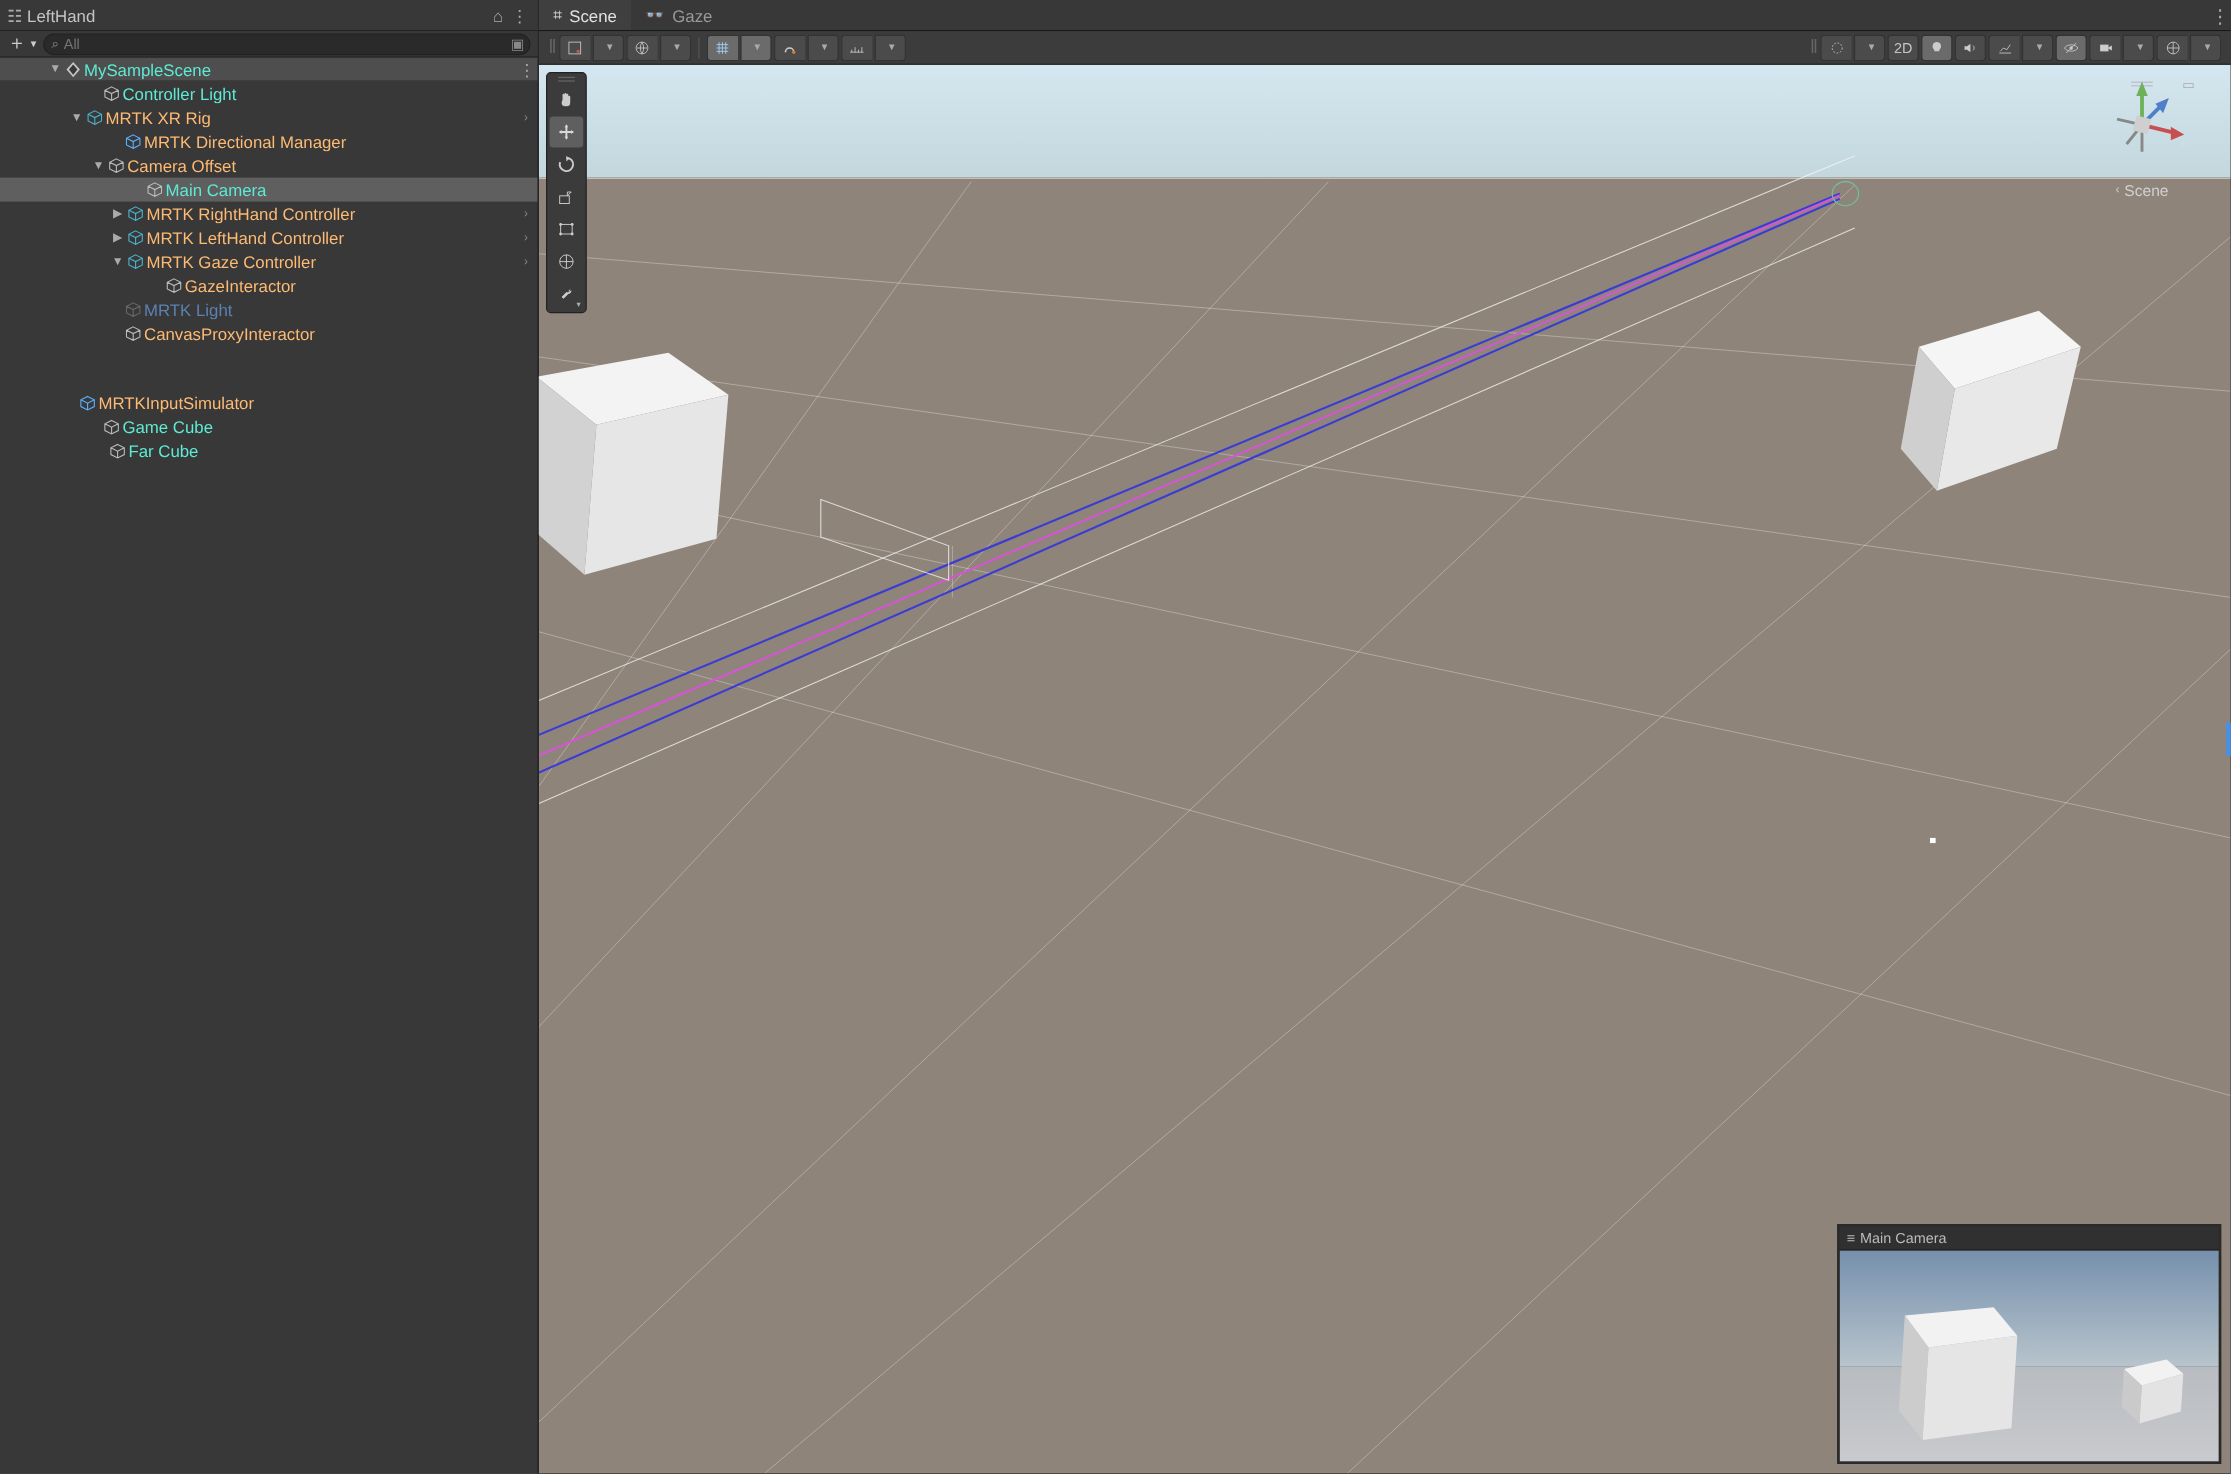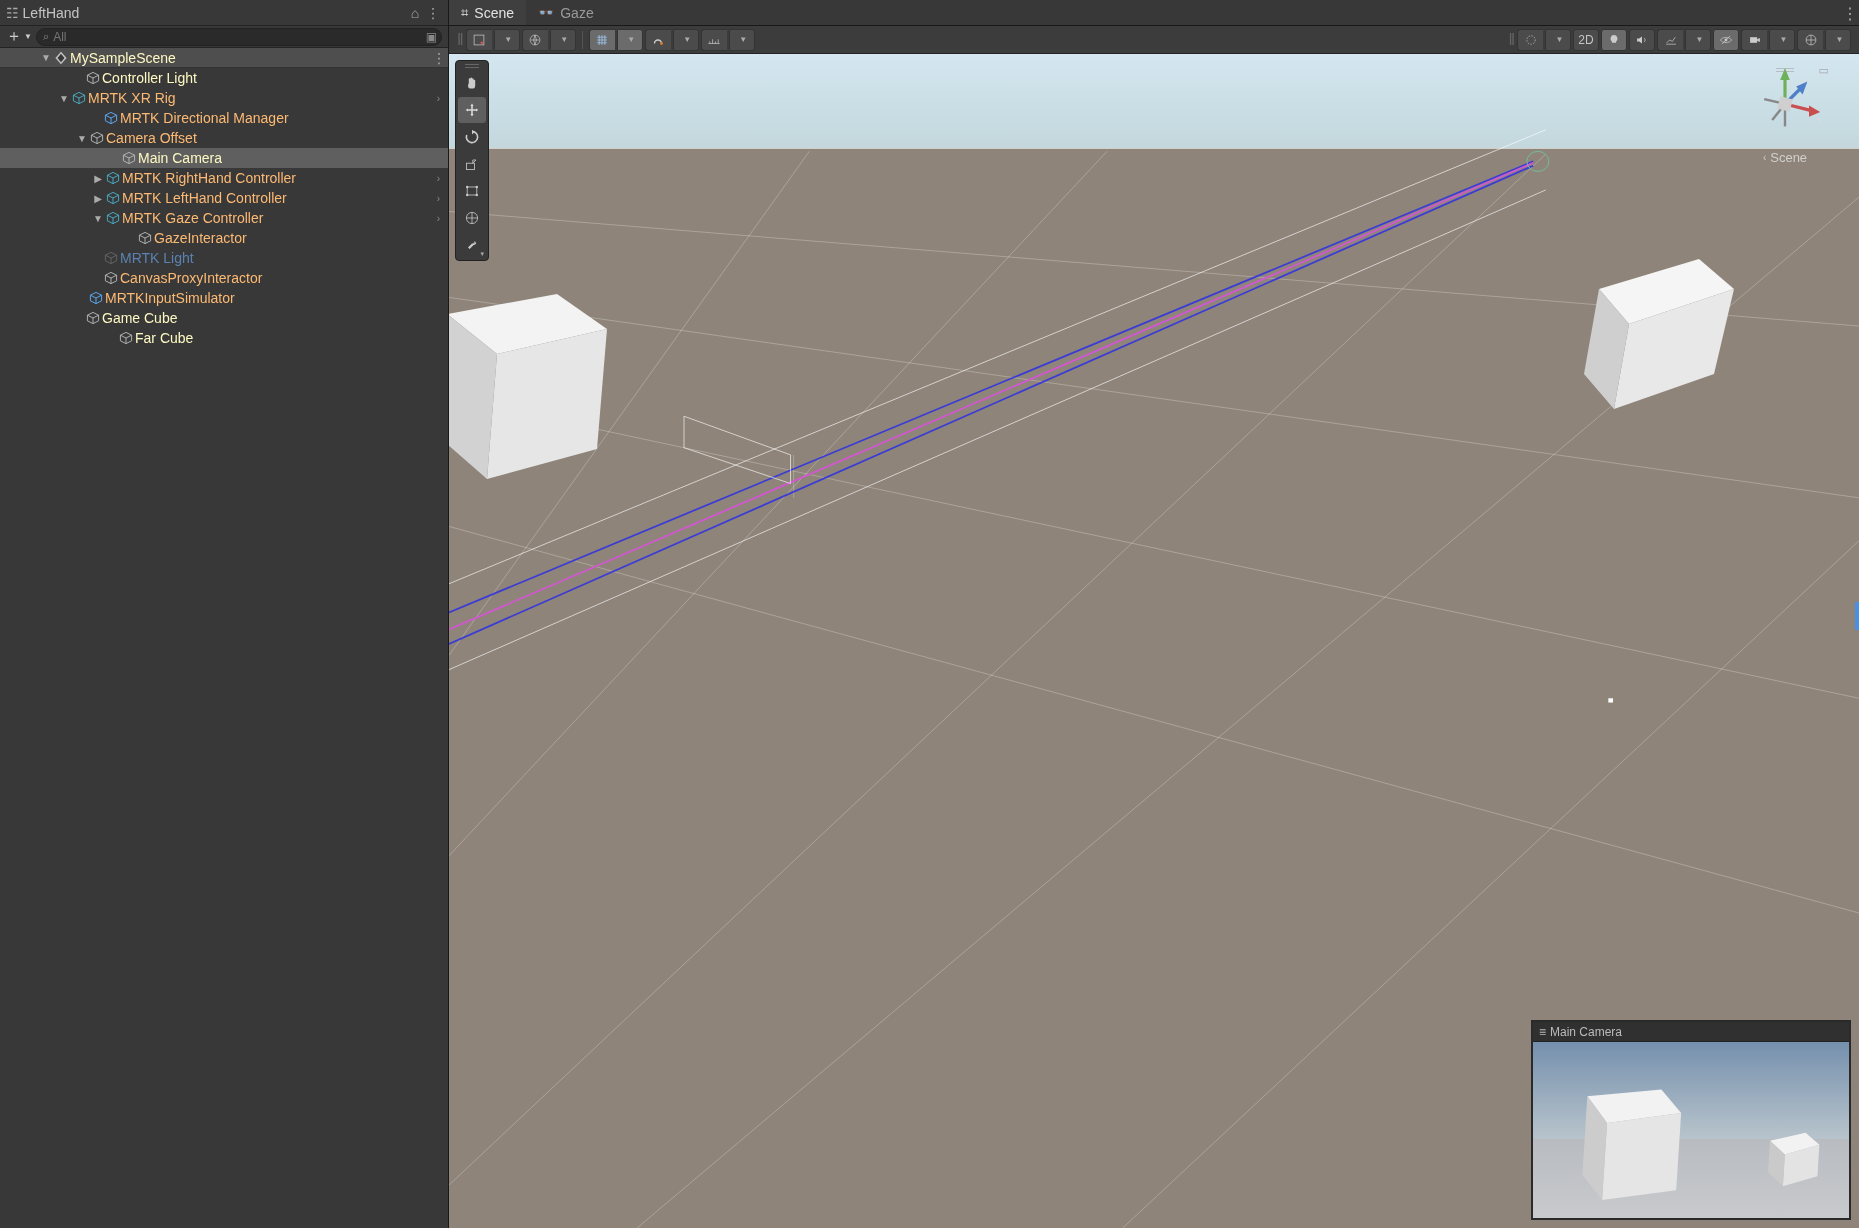--- a/index.html
+++ b/index.html
@@ -23,21 +23,21 @@
 
 .tree { flex: 1; overflow: auto; font-size: 14px; }
 .tree-row { display: flex; align-items: center; height: 20px; padding-left: 6px; cursor: pointer; position: relative; }
 .tree-row.selected { background: #5f5f5f; }
 .tree-row .foldout { width: 12px; text-align: center; color: #aaa; font-size: 10px; }
 .tree-row .foldout.empty { visibility: hidden; }
 .tree-row .node-icon { width: 18px; display: inline-flex; justify-content: center; align-items: center; }
 .tree-row .node-label { flex: 1; white-space: nowrap; overflow: hidden; text-overflow: ellipsis; }
 .tree-row .chev-right { color: #888; margin-right: 8px; font-size: 10px; }
 .tree-row.prefab .node-label { color: #fdba74; }
-.tree-row.normal .node-label { color: #fef9c3; }
+.tree-row.normal .node-label { color: #5eead4; }
 .tree-row.disabled .node-label { color: #5b82b2; }
 .tree-row .node-kebab { position: absolute; right: 2px; color: #aaa; }
 
 .scene-row { background: #4e4e4e; border-bottom: 1px solid #333; }
 
 
 .cube-ico { width: 14px; height: 14px; }
 .cube-ico path { fill: none; stroke: currentColor; stroke-width: 1.3; }
 .cube-ico.blue { color: #5eb1ff; }
 .cube-ico.gray { color: #bbbbbb; }
@@ -248,42 +248,42 @@
       <div class="tree-row prefab" style="padding-left:90px;">
         <span class="foldout empty">▶</span>
         <span class="node-icon">
           <svg class="cube-ico gray" viewBox="0 0 20 20">
               <path d="M10 2 L18 6 L18 14 L10 18 L2 14 L2 6 Z M2 6 L10 10 L18 6 M10 10 L10 18"></path>
             </svg>
         </span>
         <span class="node-label">CanvasProxyInteractor</span>
       </div>
 
-      <div class="tree-row prefab" style="padding-left:75px;">
+      <div class="tree-row prefab" style="padding-left:52px;margin-top:38px;">
         <span class="foldout empty">▶</span>
         <span class="node-icon">
           <svg class="cube-ico blue" viewBox="0 0 20 20">
               <path d="M10 2 L18 6 L18 14 L10 18 L2 14 L2 6 Z" fill="#5eb1ff"></path>
               <path d="M2 6 L10 10 L18 6 M10 10 L10 18" stroke="#3a6fa0"></path>
             </svg>
         </span>
         <span class="node-label">MRTKInputSimulator</span>
       </div>
 
       <div class="tree-row normal" style="padding-left:72px;">
         <span class="foldout empty">▶</span>
         <span class="node-icon">
           <svg class="cube-ico gray" viewBox="0 0 20 20">
               <path d="M10 2 L18 6 L18 14 L10 18 L2 14 L2 6 Z M2 6 L10 10 L18 6 M10 10 L10 18"></path>
             </svg>
         </span>
         <span class="node-label">Game Cube</span>
       </div>
 
-      <div class="tree-row normal" style="padding-left:105px;">
+      <div class="tree-row normal" style="padding-left:77px;">
         <span class="foldout empty">▶</span>
         <span class="node-icon">
           <svg class="cube-ico gray" viewBox="0 0 20 20">
               <path d="M10 2 L18 6 L18 14 L10 18 L2 14 L2 6 Z M2 6 L10 10 L18 6 M10 10 L10 18"></path>
             </svg>
         </span>
         <span class="node-label">Far Cube</span>
       </div>
     </div>
   </div>

